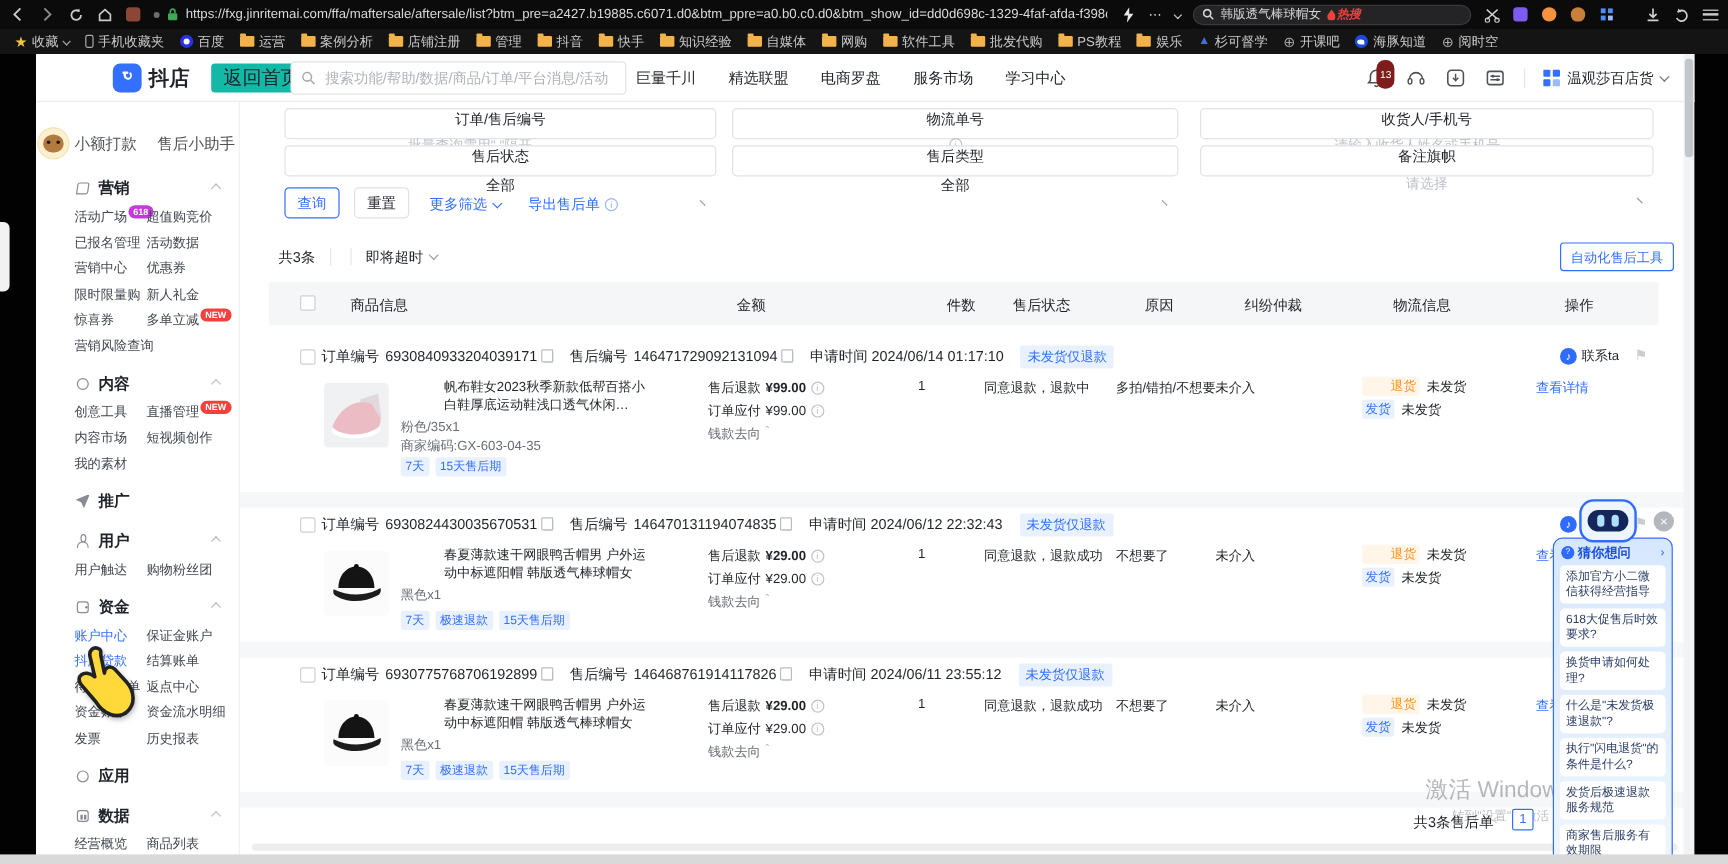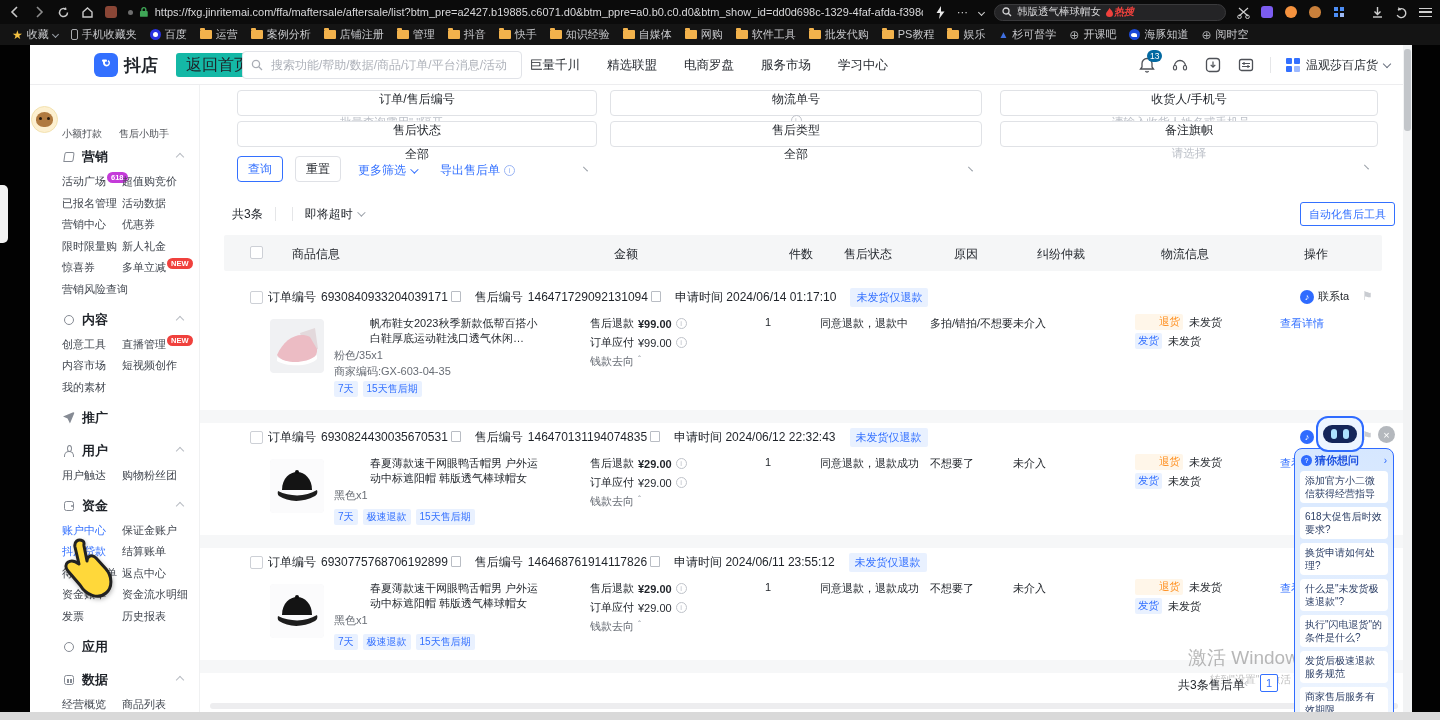--- a/index.html
+++ b/index.html
@@ -40,42 +40,42 @@
   .logo-sq{width:24px;height:24px;border-radius:6px;background:#3370ff;display:flex;align-items:center;justify-content:center;}
   .logo-txt{font-size:17px;font-weight:bold;color:#1f2329;}
   .backhome{position:absolute;left:146px;top:8px;height:24px;padding:0 10px;background:#14b8a6;border-radius:3px;font-size:16px;color:#1f2329;display:flex;align-items:center;border:none;cursor:pointer;}
   .hsearch{position:absolute;left:212px;top:6px;width:280px;height:28px;border:1px solid #e1e3e8;border-radius:4px;display:flex;align-items:center;padding:0 8px;gap:6px;background:#fff;}
   .hsearch input{border:none;outline:none;flex:1;font-size:12px;color:#1f2329;background:transparent;}
   .hsearch input::placeholder{color:#aeb2ba;}
   .appnav{position:absolute;left:500px;top:0;height:40px;display:flex;align-items:center;gap:27px;}
   .nav-item{font-size:12.5px;color:#1f2329;cursor:pointer;white-space:nowrap;}
   .hright{position:absolute;right:22px;top:0;height:40px;display:flex;align-items:center;gap:15px;}
   .hic{position:relative;width:18px;height:18px;flex:none;}
-  .badge{position:absolute;left:9px;top:-6px;min-width:15px;height:12px;border-radius:7px;background:#0369a1;color:#fff;font-size:8.5px;display:flex;align-items:center;justify-content:center;padding:0 3px;}
+  .badge{position:absolute;left:9px;top:-6px;min-width:15px;height:12px;border-radius:7px;background:#7f1d1d;color:#fff;font-size:8.5px;display:flex;align-items:center;justify-content:center;padding:12px 3px;}
   .hdivider{width:1px;height:16px;background:#e5e6e8;}
   .store{display:flex;align-items:center;gap:6px;cursor:pointer;}
   .store-name{font-size:12px;color:#1f2329;white-space:nowrap;}
   .caret-blue{width:6px;height:6px;border-right:1.3px solid #6b7280;border-bottom:1.3px solid #6b7280;transform:rotate(45deg);margin-top:-3px;}
 
   
   .leftstrip{position:absolute;left:0;top:45px;width:30px;height:675px;background:#020202;z-index:20;}
   .notch{position:absolute;left:0;top:140px;width:8px;height:58px;background:#fff;border-radius:0 5px 5px 0;opacity:.95;}
   .rightstrip{position:absolute;left:1412px;top:45px;width:28px;height:675px;background:#020202;z-index:20;}
   .vscroll{position:absolute;left:1403px;top:45px;width:9px;height:675px;background:#f2f3f4;z-index:21;}
   .vthumb{position:absolute;left:1px;top:4px;width:7px;height:82px;background:#c3c6ca;border-radius:3px;}
   .bottombar{position:absolute;left:0;top:712px;width:1440px;height:8px;background:#d9d9d9;z-index:65;}
   .hscroll{position:absolute;left:210px;top:703px;width:1188px;height:6px;background:#ededef;border-radius:3px;z-index:22;}
 
   
   .sidebar{position:absolute;left:30px;top:85px;width:170px;height:635px;background:#fff;border-right:1px solid #f0f1f2;overflow:hidden;z-index:10;}
   .mascot{position:absolute;left:1px;top:21px;width:27px;height:27px;border-radius:50%;background:#fdf0d0;border:1px solid #f3e2b0;display:flex;align-items:center;justify-content:center;z-index:5;}
   .mascot-face{width:17px;height:15px;border-radius:50% 50% 45% 45%;background:#b07a40;position:relative;}
   .mascot-face::before,.mascot-face::after{content:"";position:absolute;top:5px;width:3px;height:3px;border-radius:50%;background:#26190e;}
   .mascot-face::before{left:3px;} .mascot-face::after{right:3px;}
-  .quickrow{position:absolute;left:32px;top:42px;display:flex;gap:17px;font-size:10px;color:#4e5157;white-space:nowrap;}
+  .quickrow{position:absolute;left:32px;top:26px;display:flex;gap:17px;font-size:13px;color:#4e5157;white-space:nowrap;}
   .quickrow span{cursor:pointer;}
   .side-sections{position:absolute;left:0;top:48px;right:0;}
   .sec-title{display:flex;align-items:center;padding-left:33px;margin:15px 0 9px;font-size:13px;font-weight:bold;color:#1f2329;}
   .sec-title .t{margin-left:7px;}
   .cup{width:6px;height:6px;border-left:1.3px solid #b9bdc4;border-top:1.3px solid #b9bdc4;transform:rotate(45deg);margin-left:auto;margin-right:16px;}
   .sec-items{display:grid;grid-template-columns:60px auto;row-gap:8.5px;padding-left:32px;font-size:11px;color:#41464f;}
   .sitem{white-space:nowrap;cursor:pointer;position:relative;line-height:13px;}
   .sitem.hl{color:#3370ff;}
   .sbadge{display:inline-block;transform:translateY(-5px);margin-left:1px;border-radius:7px;padding:0 4px;font-size:7.5px;color:#fff;line-height:11px;font-weight:bold;}
   .sbadge.purple{background:#c43bd9;} .sbadge.red{background:#f0413d;}

